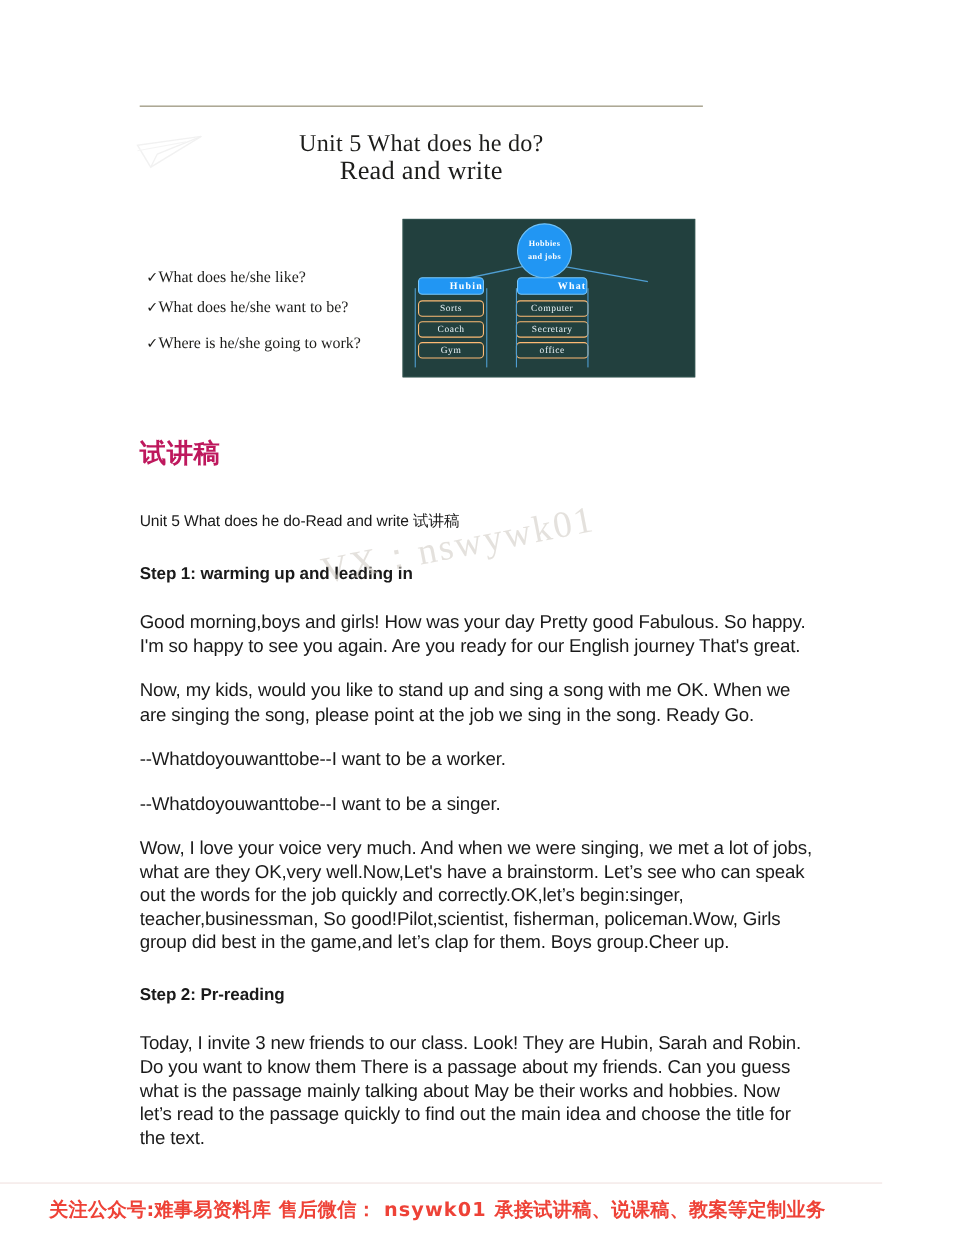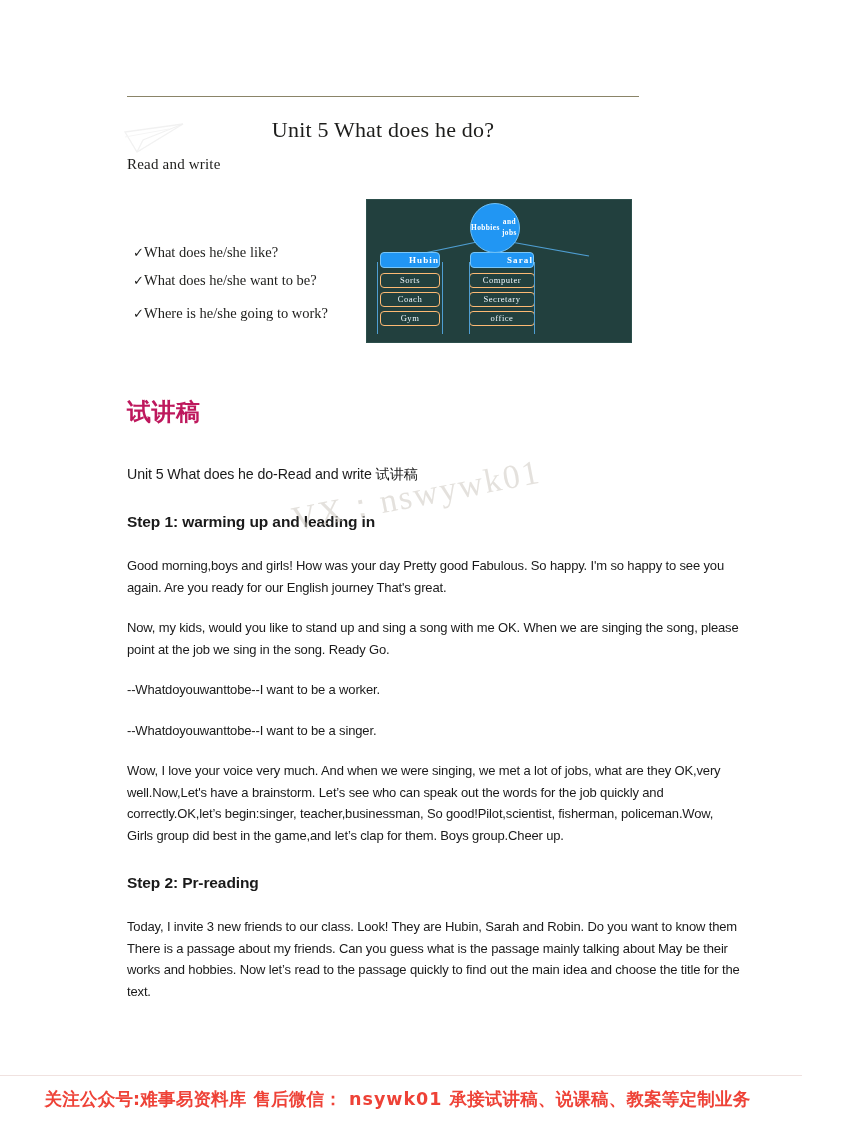--- a/index.html
+++ b/index.html
@@ -38,25 +38,24 @@
   }
   .slide-title {
     text-align: center;
     font-family: "Liberation Serif", serif;
     font-size: 22px;
     color: #1d1d1b;
     margin-top: 20px;
     letter-spacing: .2px;
   }
   .slide-subtitle {
-    text-align: left;
-    font-family: "Liberation Serif", serif;
-    font-size: 15px;
+    text-align: center;
+    font-family: "Liberation Serif", serif;
+    font-size: 24px;
     color: #1d1d1b;
-    margin-top: 13px;
     letter-spacing: .2px;
   }
 
   
   .plane-wm {
     position: absolute;
     left: -4px;
     top: 22px;
     width: 66px;
     height: 40px;
@@ -105,21 +104,21 @@
     width: 48px;
     height: 48px;
     border-radius: 50%;
     background: #2196f3;
     border: 1.3px solid #6fc1f7;
     color: #ffffff;
     font-size: 7.4px;
     font-weight: bold;
     line-height: 1.45;
     display: flex;
-    flex-direction: row;
+    flex-direction: column;
     align-items: center;
     justify-content: center;
     text-align: center;
     z-index: 3;
     letter-spacing: .4px;
   }
   .mm-col {
     position: absolute;
     width: 68px;
     z-index: 2;
@@ -184,21 +183,21 @@
   h2.step-heading {
     font-family: "Liberation Sans", sans-serif;
     font-size: 15.5px;
     font-weight: bold;
     color: #1a1a1a;
     margin: 28px 0 24px 0;
     letter-spacing: -.1px;
   }
   p.para {
     font-family: "Liberation Sans", sans-serif;
-    font-size: 13px;
+    font-size: 17px;
     line-height: 21.5px;
     color: #1a1a1a;
     margin: 0 0 19px 0;
     letter-spacing: -.15px;
   }
   p.intro-line {
     font-family: "Liberation Sans", sans-serif;
     font-size: 14.2px;
     line-height: 21px;
     color: #1a1a1a;
@@ -292,21 +291,21 @@
     <div class="mm-col c1">
       <div class="mm-bracket"></div>
       <div class="mm-head">Hubin</div>
       <div class="mm-item">Sorts</div>
       <div class="mm-item">Coach</div>
       <div class="mm-item">Gym</div>
     </div>
 
     <div class="mm-col c2">
       <div class="mm-bracket"></div>
-      <div class="mm-head">Saral</div>
+      <div class="mm-head">What</div>
       <div class="mm-item">Computer</div>
       <div class="mm-item">Secretary</div>
       <div class="mm-item">office</div>
     </div>
 
   </div>
 
   <div class="doc">
     <h1 class="cn-heading">试讲稿</h1>
 

